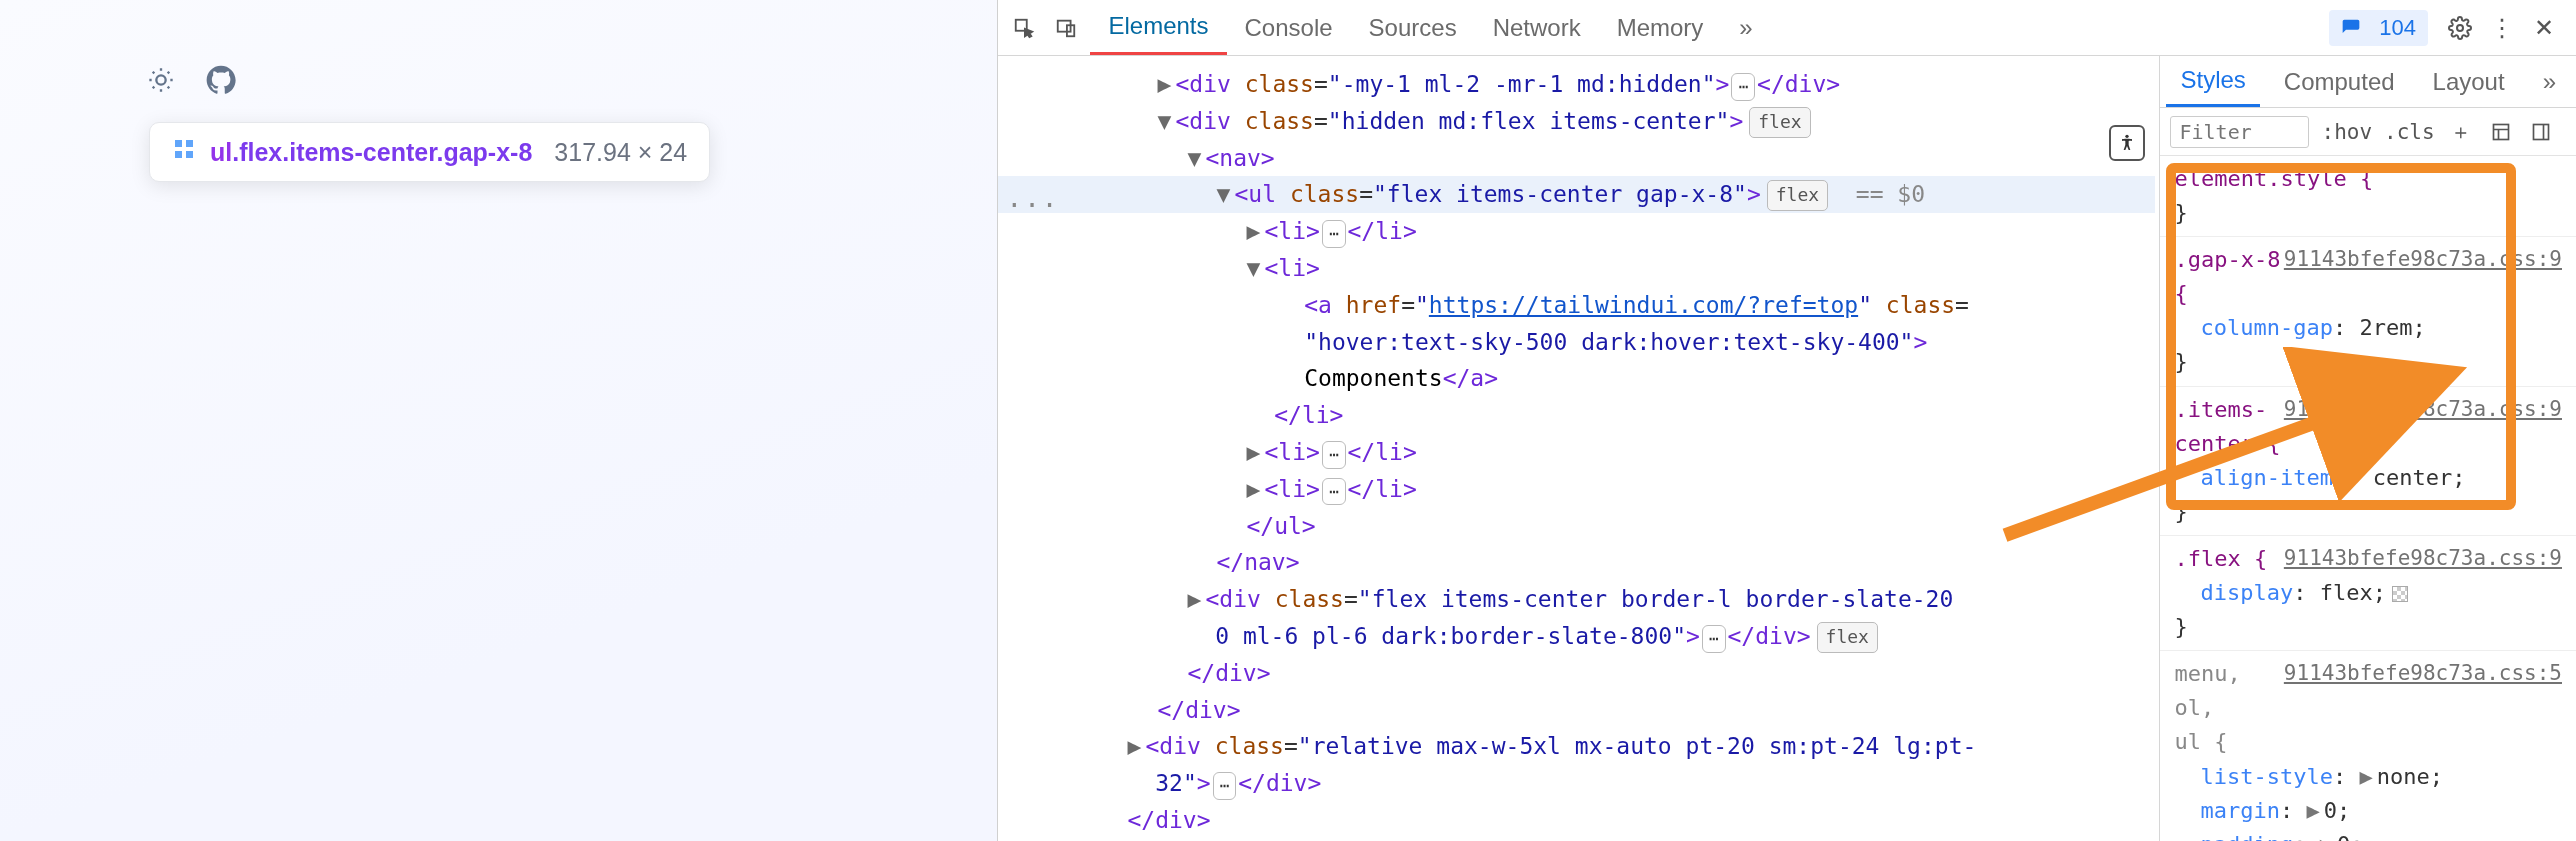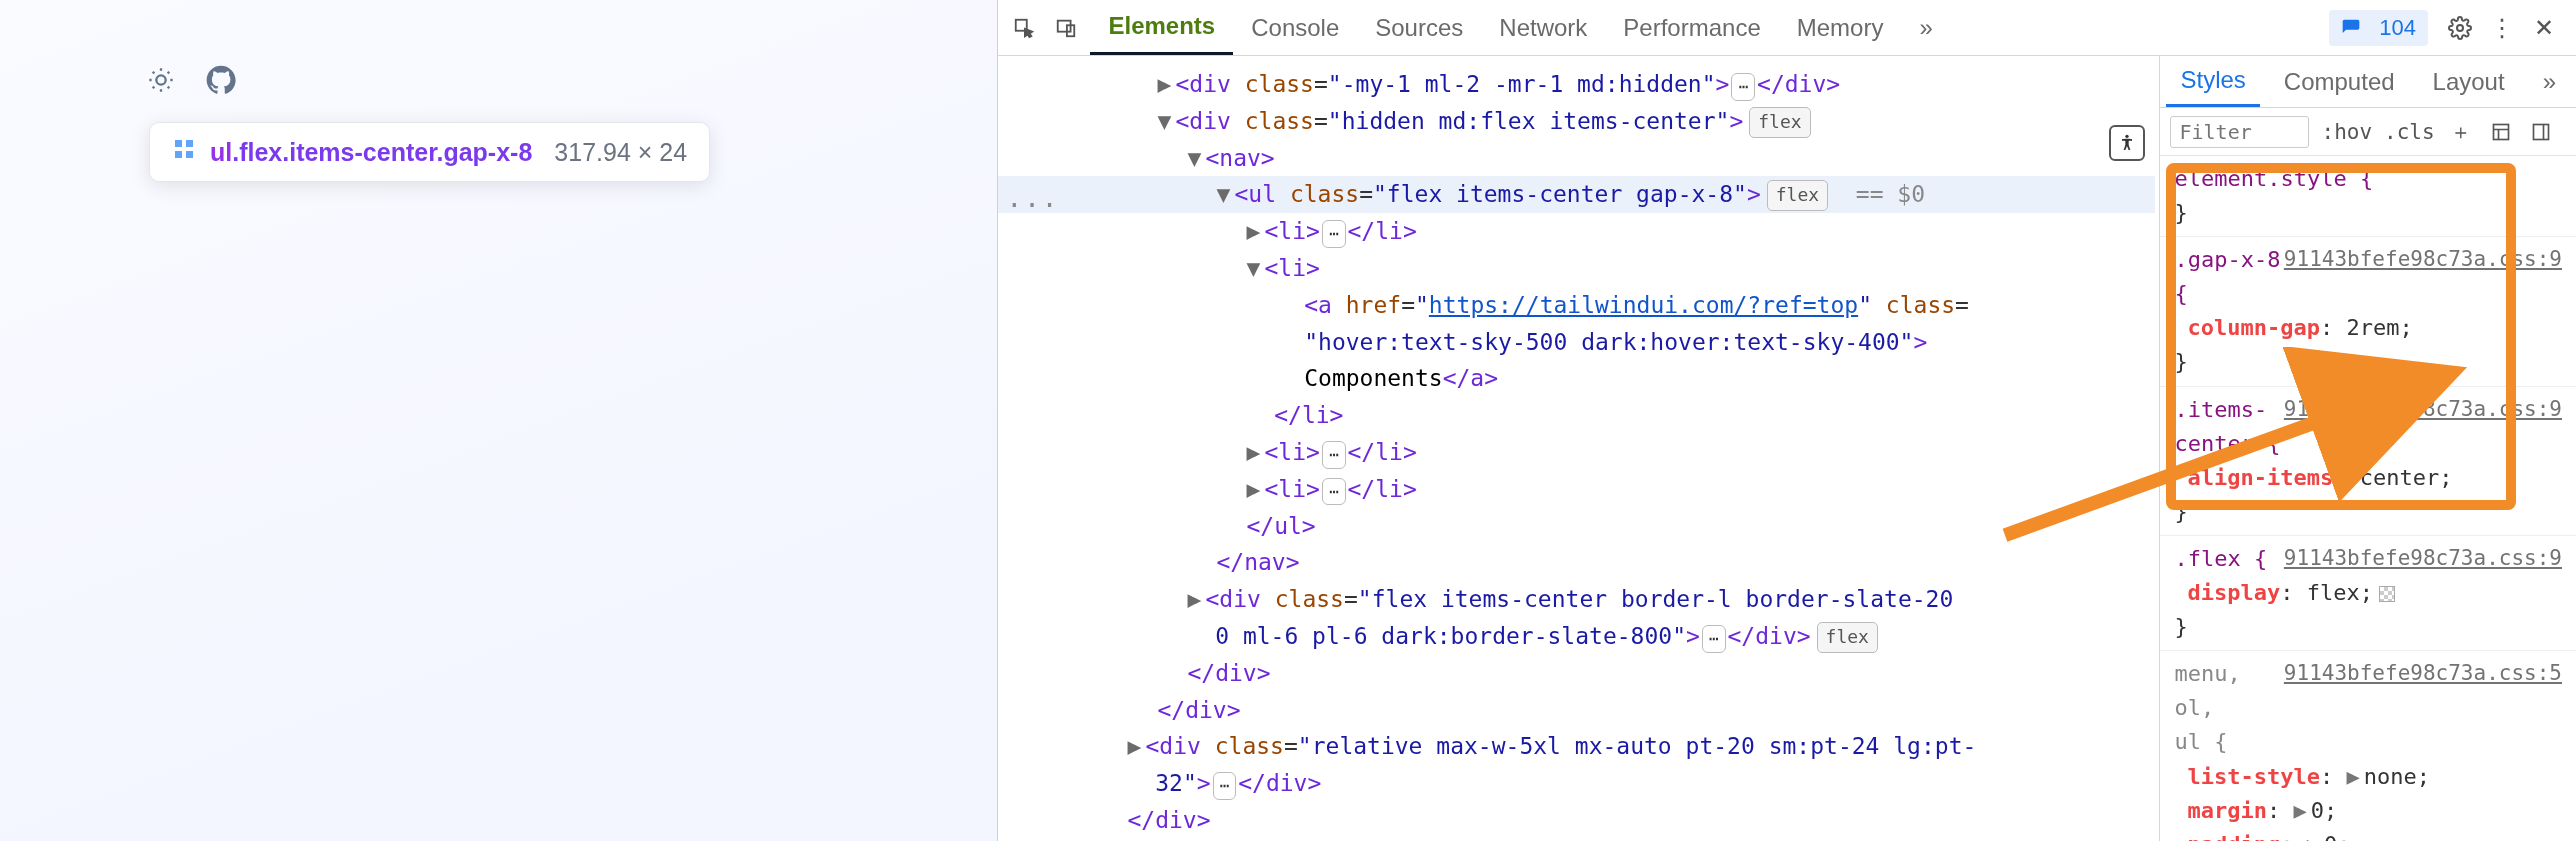--- a/index.html
+++ b/index.html
@@ -103,21 +103,21 @@
     display:flex;align-items:center;justify-content:center;
     margin-right:6px;
     color:#555;
   }
   .dt-tab {
     padding: 0 18px;
     height: 100%;
     display: flex; align-items: center;
     cursor: pointer;
   }
-  .dt-tab.active { color:#4d7c0f; border-bottom:3px solid #0f172a; font-weight:700;}
+  .dt-tab.active { color:#0369a1; border-bottom:3px solid #ef4444; font-weight:400;}
   .dt-top .spacer { flex:1;}
   .dt-issue-pill {
     display:flex;align-items:center;gap:18px;
     background:#e8f0fe;color:#1a73e8;
     padding:5px 12px;border-radius:4px;
     font-size:22px;
     margin-right:14px;
   }
   .dt-body {
     flex:1;
@@ -173,21 +173,21 @@
   }
   .styles-toolbar input{
     width:139px;height:32px;border:1px solid #ccc;border-radius:3px;
     font-family:Menlo,monospace;font-size:20px;padding:0 8px;color:#888;
   }
   .styles-toolbar .tb-ico{width:28px;height:28px;display:flex;align-items:center;justify-content:center;color:#555;}
   .rules{flex:1;overflow:auto;font-size:22px;line-height:1.55;padding-bottom:20px;}
   .rule{border-bottom:1px solid #eee;padding:6px 14px;}
   .rule .src{float:right;color:#737373;text-decoration:underline;font-size:21px;}
   .sel{color:#881280;}
-  .prop{color:#ef4444;margin-left:13px;font-weight:bold;}
+  .prop{color:#3b82f6;margin-left:26px;}
   .pval{color:#333;}
   .brace{color:#333;}
   .gray .sel{color:#888;}
   .swatch{display:inline-block;width:16px;height:16px;vertical-align:middle;margin-left:6px;
     background:linear-gradient(45deg,#ccc 25%,transparent 25%,transparent 75%,#ccc 75%),
                linear-gradient(45deg,#ccc 25%,transparent 25%,transparent 75%,#ccc 75%);
     background-size:8px 8px;background-position:0 0,4px 4px;border:1px solid #aaa;}
   .tri-s{color:#777;margin-right:4px;}
   
   .callout{
@@ -244,21 +244,20 @@
       <span class="tool-ico">
         <svg width="22" height="22" viewBox="0 0 24 24" fill="none" stroke="currentColor" stroke-width="2">
             <rect x="3" y="4" width="14" height="12"></rect>
             <rect x="13" y="9" width="8" height="12"></rect>
           </svg>
       </span>
       <div class="dt-tab active">Elements</div>
       <div class="dt-tab">Console</div>
       <div class="dt-tab">Sources</div>
       <div class="dt-tab">Network</div>
-      <div class="dt-tab">Performance</div>
       <div class="dt-tab">Memory</div>
       <div class="dt-tab">»</div>
       <div class="spacer"></div>
       <div class="dt-issue-pill">
         <svg width="20" height="20" viewBox="0 0 24 24" fill="currentColor">
             <path d="M20 2H4a2 2 0 0 0-2 2v14l4-4h14a2 2 0 0 0 2-2V4a2 2 0 0 0-2-2z"></path>
           </svg>
         <span>104</span>
       </div>
       <span class="tool-ico">

